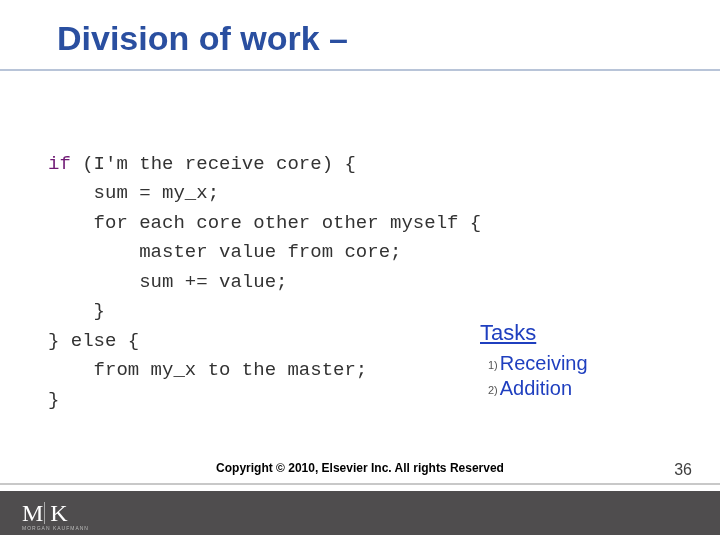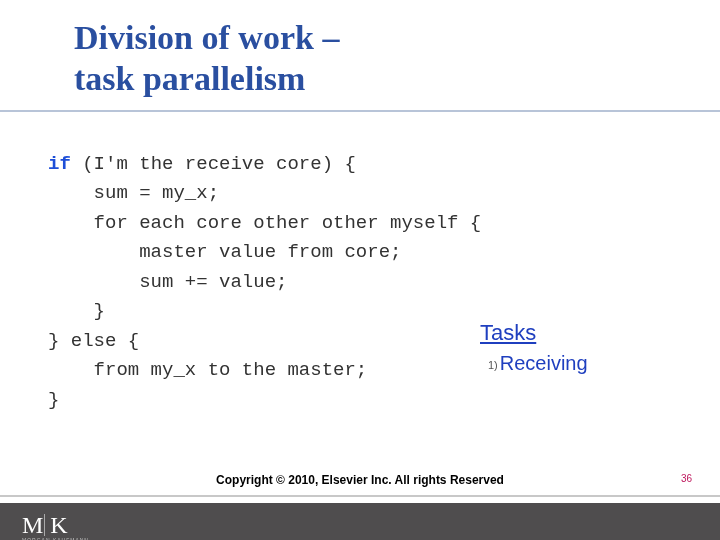--- a/index.html
+++ b/index.html
@@ -5,22 +5,21 @@
   * { margin: 0; padding: 0; box-sizing: border-box; }
   body {
     width: 720px;
     height: 540px;
     background: #ffffff;
     font-family: Arial, Helvetica, sans-serif;
     position: relative;
     overflow: hidden;
   }
   .title-area {
-    padding: 18px 0 0 74px;
-    font-family: Liberation Serif, serif;
+    padding: 18px 0 0 57px;
   }
   .title-area h1 {
     font-size: 34px;
     font-weight: bold;
     color: #2a4fa0;
     line-height: 1.2;
   }
   .title-rule {
     margin-top: 10px;
     border: none;
@@ -30,21 +29,21 @@
   .code-block {
     position: absolute;
     top: 150px;
     left: 48px;
     font-family: "Courier New", Courier, monospace;
     font-size: 19px;
     color: #333;
     line-height: 1.55;
     white-space: pre;
   }
-  .code-block .kw { font-weight: bold; color: #1d4ed8; }
+  .code-block .kw { font-weight: normal; color: #701a75; }
   .tasks-box {
     position: absolute;
     top: 320px;
     left: 480px;
     font-size: 22px;
     color: #1f3fbf;
   }
   .tasks-heading {
     text-decoration: underline;
     margin-bottom: 6px;
@@ -60,21 +59,21 @@
     font-size: 11px;
     color: #555;
     margin-right: 2px;
     vertical-align: 1px;
   }
   .footer {
     position: absolute;
     bottom: 0;
     left: 0;
     width: 100%;
-    height: 45px;
+    height: 57px;
   }
   .footer-rule {
     border: none;
     border-top: 2px solid #c8c8c8;
     margin-bottom: 6px;
   }
   .footer-bar {
     background: #4f4d4e;
     height: 44px;
     position: relative;
@@ -121,49 +120,49 @@
     color: #000;
     font-size: 12px;
     font-weight: bold;
     top: -22px;
     white-space: nowrap;
   }
   .page-num {
     position: absolute;
     right: 28px;
     top: -22px;
-    color: #be185d;
-    font-size: 10px;
+    color: #404040;
+    font-size: 16px;
   }
 </style>
 </head>
 <body>
 
 <div class="title-area">
   <h1>
     <span>Division of work –</span><br>
-    <span>task parallelism</span>
   </h1>
 </div>
 <hr class="title-rule">
 
 <div class="code-block"><span class="kw">if</span><span> (I'm the receive core) {</span>
 <span>    sum = my_x;</span>
 <span>    for each core other other myself {</span>
 <span>        master value from core;</span>
 <span>        sum += value;</span>
 <span>    }</span>
 <span>} else {</span>
 <span>    from my_x to the master;</span>
 <span>}</span></div>
 
 <div class="tasks-box">
   <div class="tasks-heading">Tasks</div>
   <ul class="tasks-list">
     <li><span class="num">1)</span><span>Receiving</span></li>
+    <li><span class="num">2)</span><span>Addition</span></li>
   </ul>
 </div>
 
 <div class="footer">
   <div class="copyright">Copyright © 2010, Elsevier Inc. All rights Reserved</div>
   <div class="page-num">36</div>
   <hr class="footer-rule">
   <div class="footer-bar">
     <div class="logo">
       <span class="logo-m">M</span>

